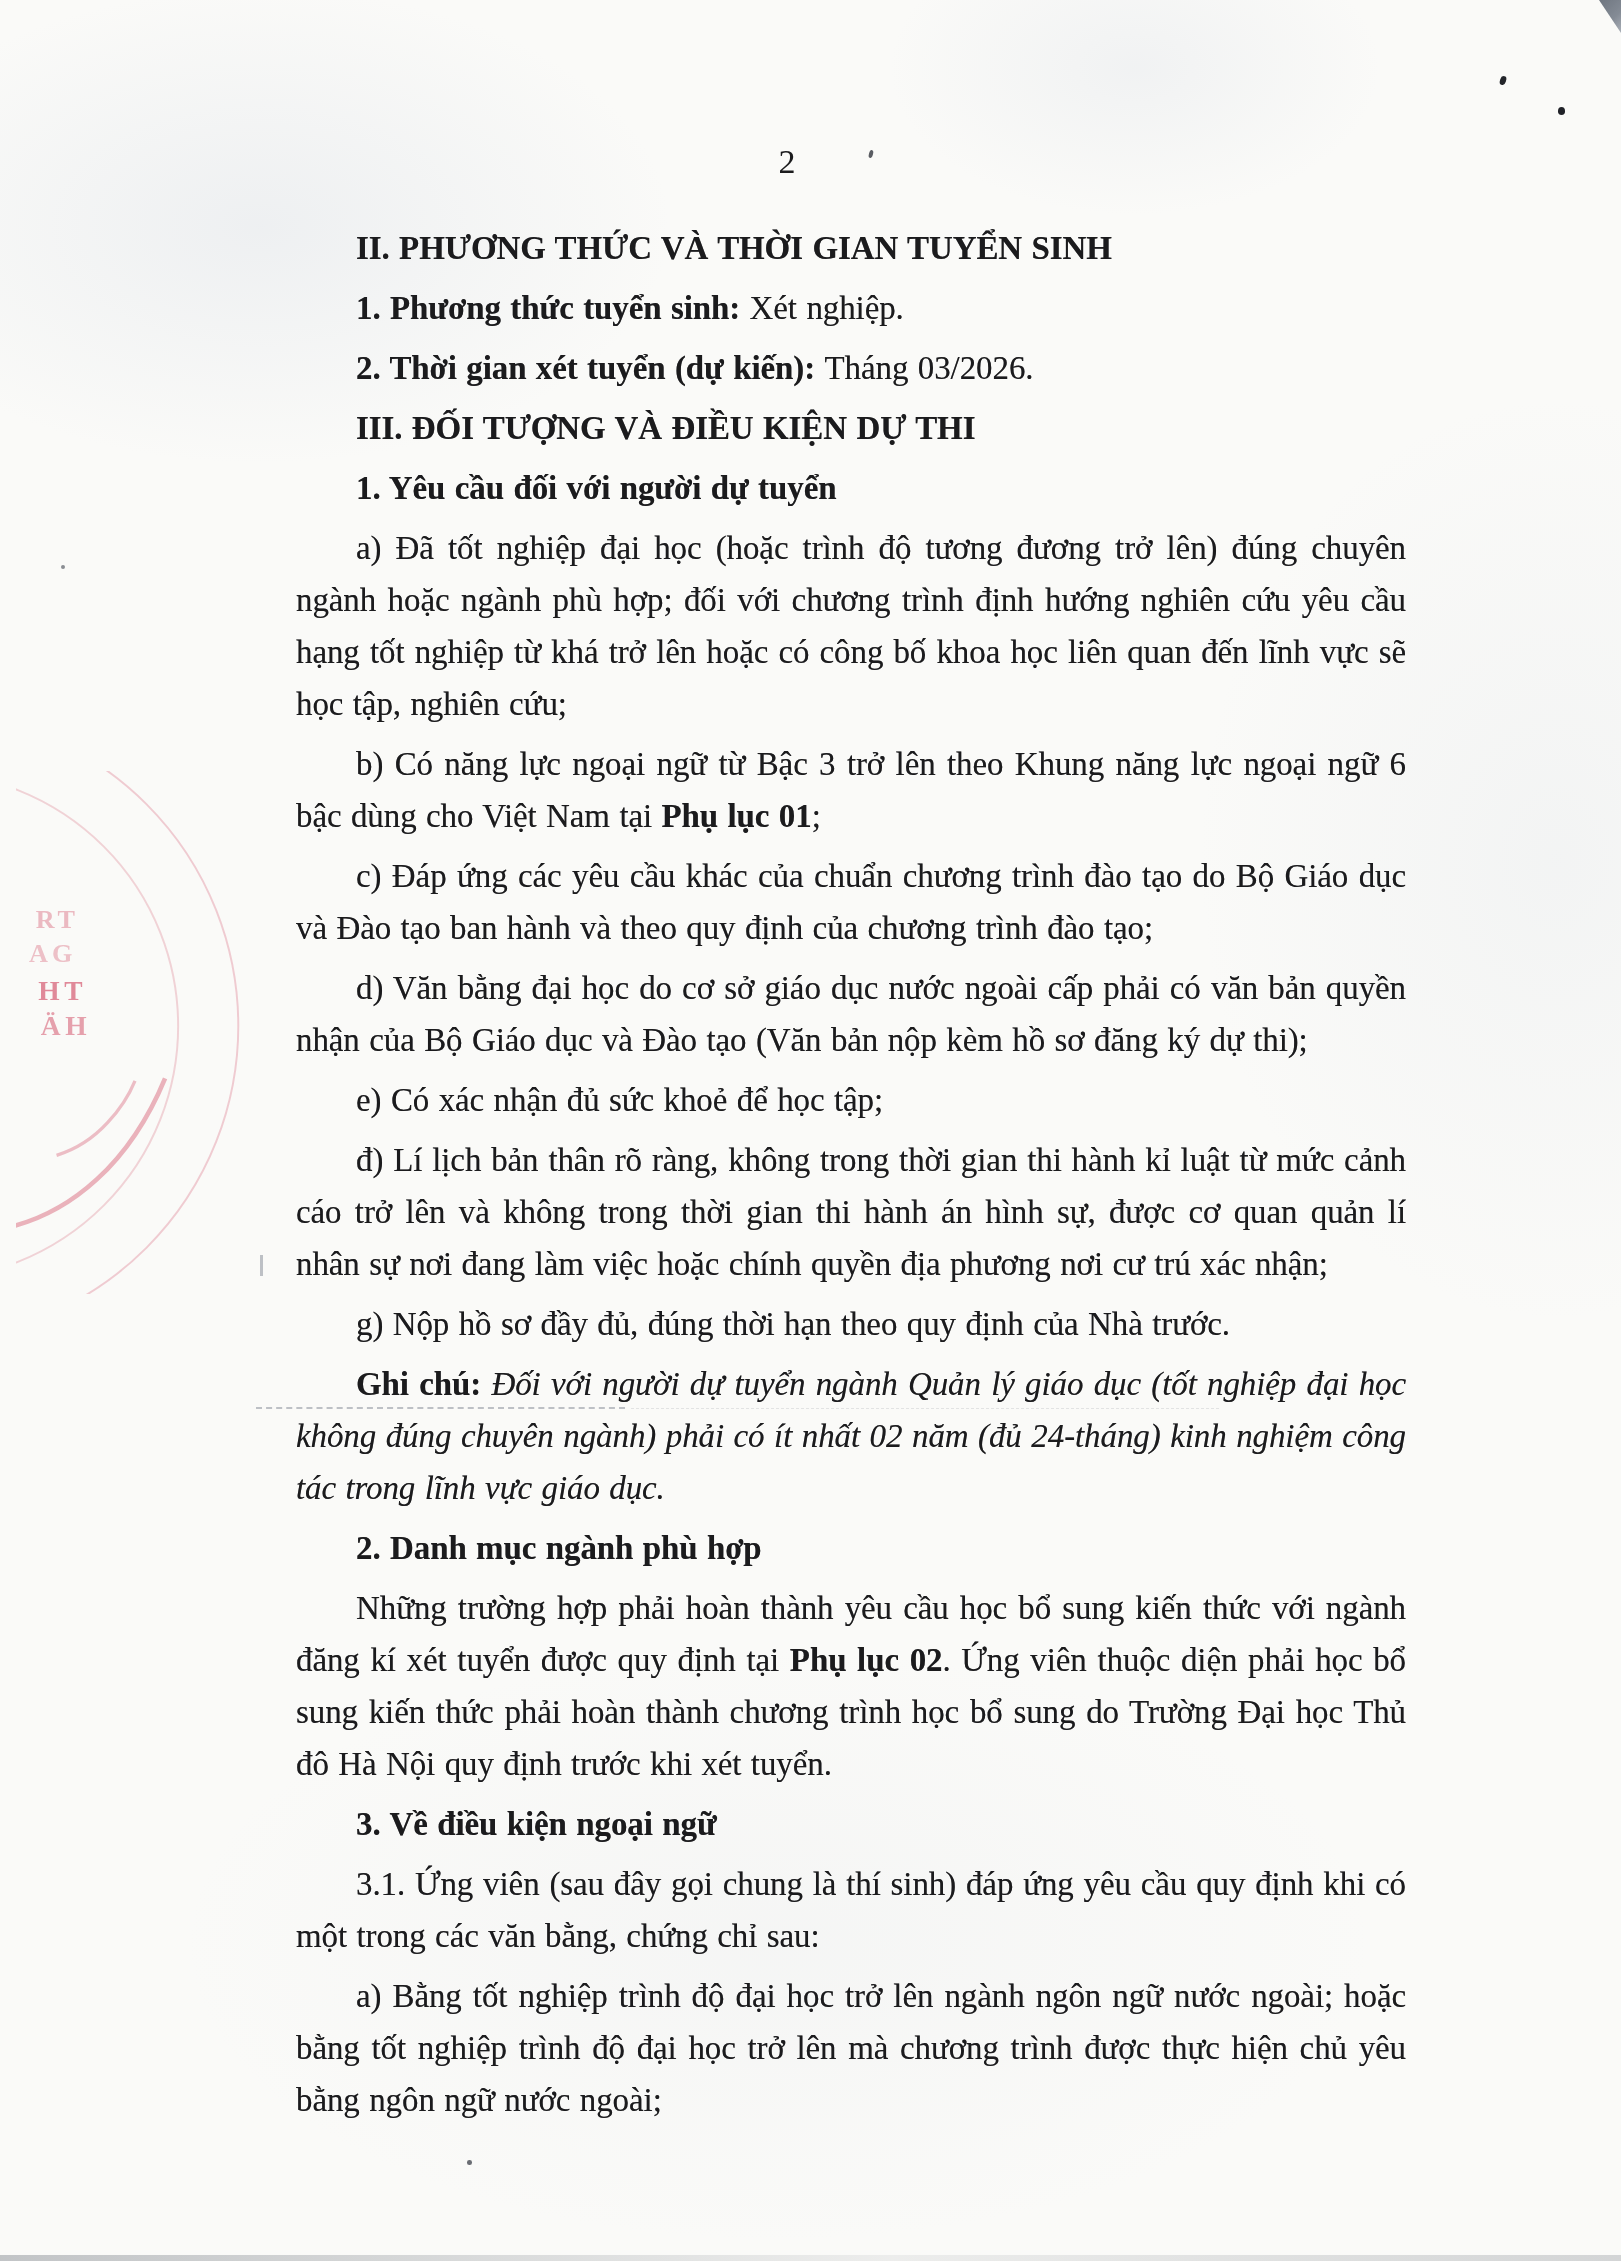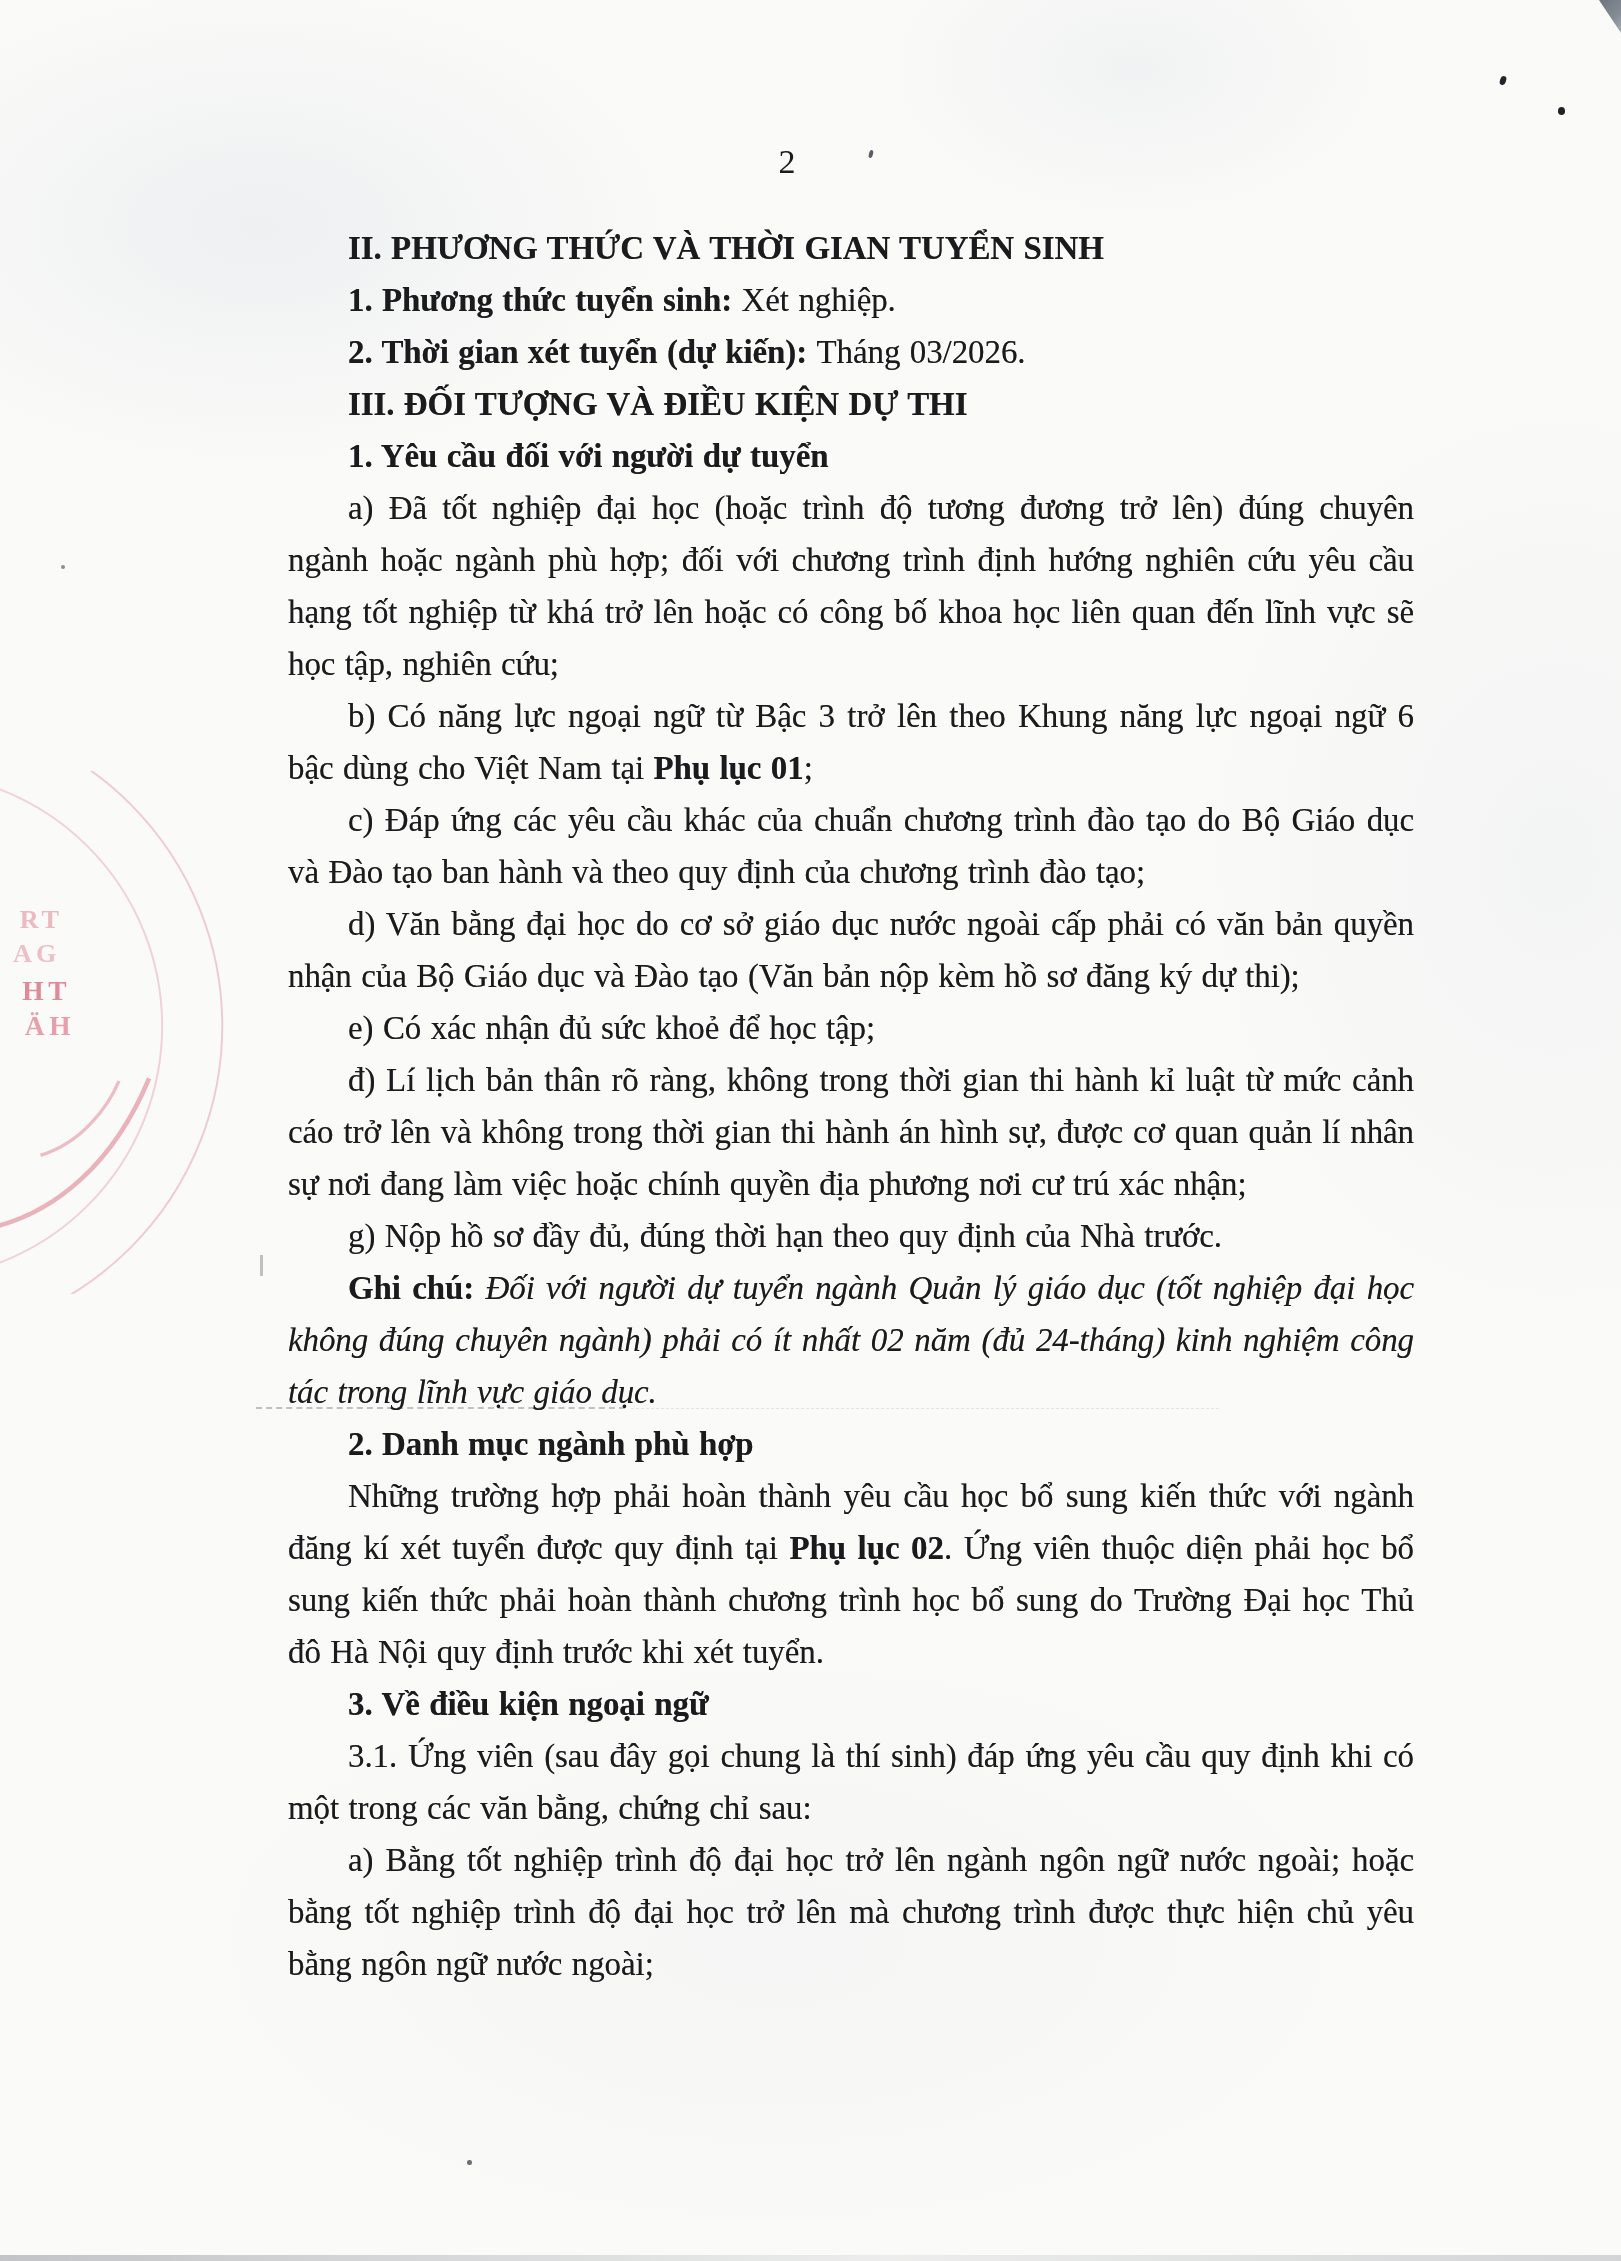--- a/index.html
+++ b/index.html
@@ -17,41 +17,41 @@
     font-family:"Liberation Serif","DejaVu Serif",serif;
     color:var(--c-ink,#1b1b1d);
   }
   .content{position:absolute;left:288px;top:136px;width:1126px;}
   .page-num{
     font-size:34px;line-height:52px;text-align:center;
     transform:translateX(-64px);
     margin-bottom:34px;
   }
   p.blk{
-    margin:0;
+    margin:8px;
     font-size:33px;
     line-height:52px;
     text-indent:60px;
     word-spacing:1.3px;
     letter-spacing:-0.1px;
     text-shadow:0 0 0.5px rgba(22,22,28,.55);
   }
   .para{text-align:justify;}
   .heading{font-size:34px;letter-spacing:0.3px;}
   .heading span{font-weight:700;}
   span.b{font-weight:700;}
   span.i{font-style:italic;}
 
   
   .corner-wedge{
     position:absolute;right:0;top:0;width:22px;height:33px;
     background:linear-gradient(135deg, #6f7680 0%, var(--c-corner-gray,#848b95) 60%, #aab0b8 100%);
     clip-path:polygon(0 0,100% 0,100% 100%);
   }
-  .stamp{position:absolute;left:0;top:771px;width:340px;height:523px;pointer-events:none;}
+  .stamp{position:absolute;left:16px;top:771px;width:340px;height:523px;pointer-events:none;}
   .stamp svg{filter:blur(0.7px);}
   .dash1{position:absolute;left:256px;top:1407px;width:369px;height:0;border-top:2px dashed rgba(128,134,146,.5);}
   .dash2{position:absolute;left:631px;top:1408px;width:588px;height:0;border-top:1.3px dashed rgba(128,134,146,.2);}
   .speck{position:absolute;}
   .s1{left:1500px;top:76px;width:5.9px;height:9.2px;background:#23252a;border-radius:45%;transform:rotate(18deg);}
   .s2{left:1558px;top:107px;width:7.2px;height:7.8px;background:#202228;border-radius:50%;}
   .s3{left:869px;top:150px;width:3.9px;height:7.8px;background:#5a5d63;border-radius:45%;transform:rotate(14deg);}
   .s4{left:61px;top:565px;width:3.9px;height:3.9px;background:#8a8d93;border-radius:50%;}
   .s5{left:260px;top:1255px;width:2.6px;height:21px;background:rgba(138,143,154,.55);}
   .s6{left:467px;top:2160px;width:4.6px;height:4.6px;background:#6a6d73;border-radius:50%;}

